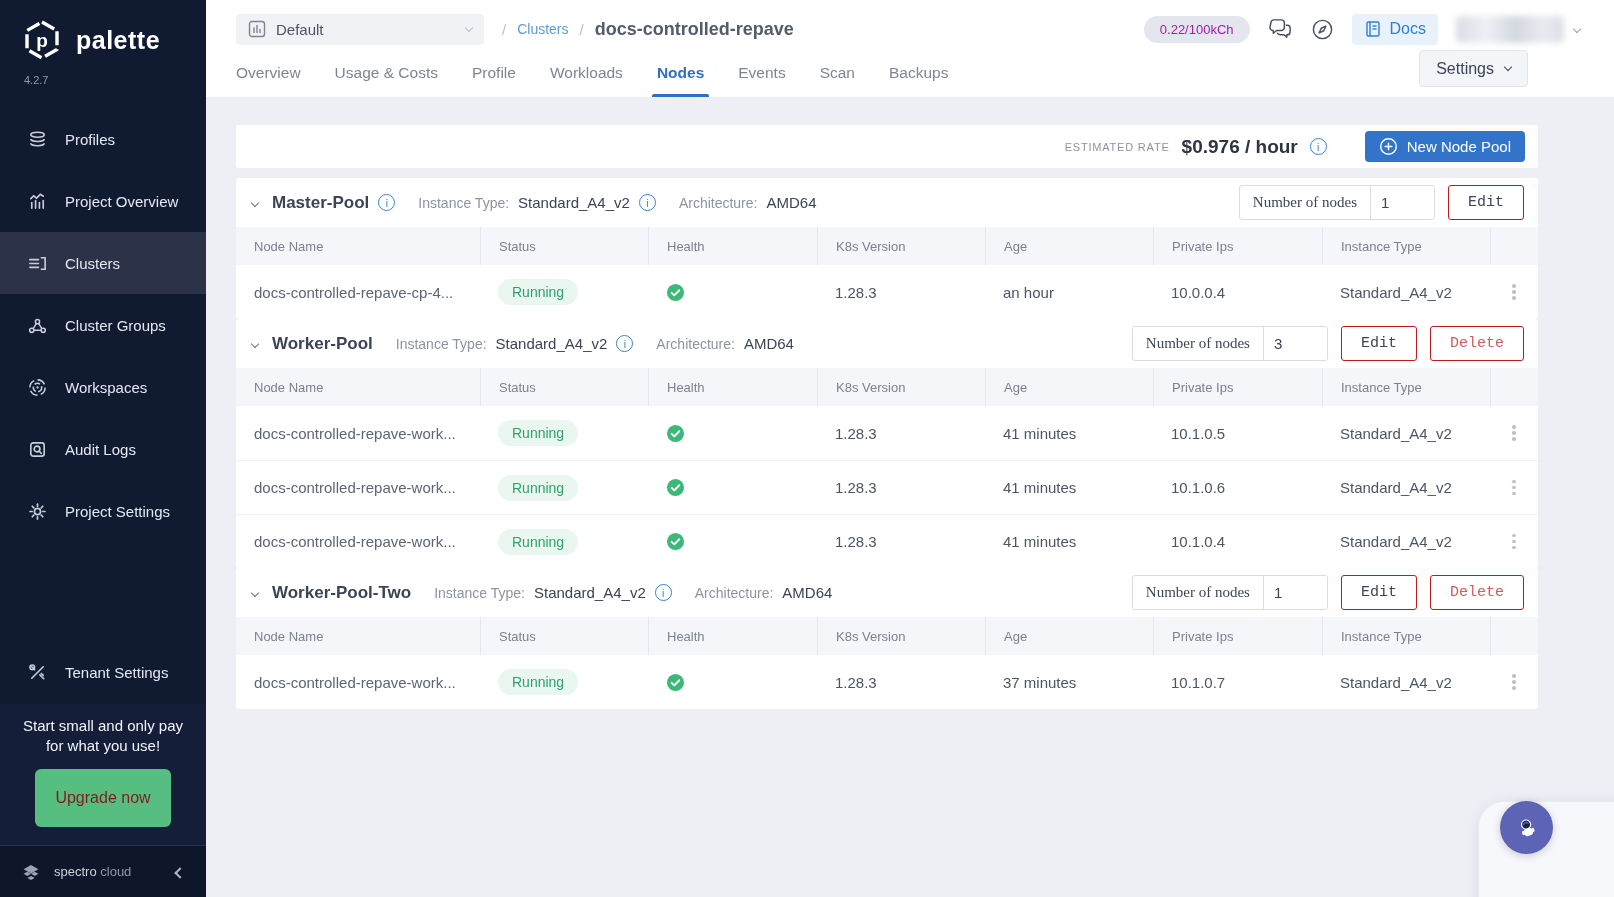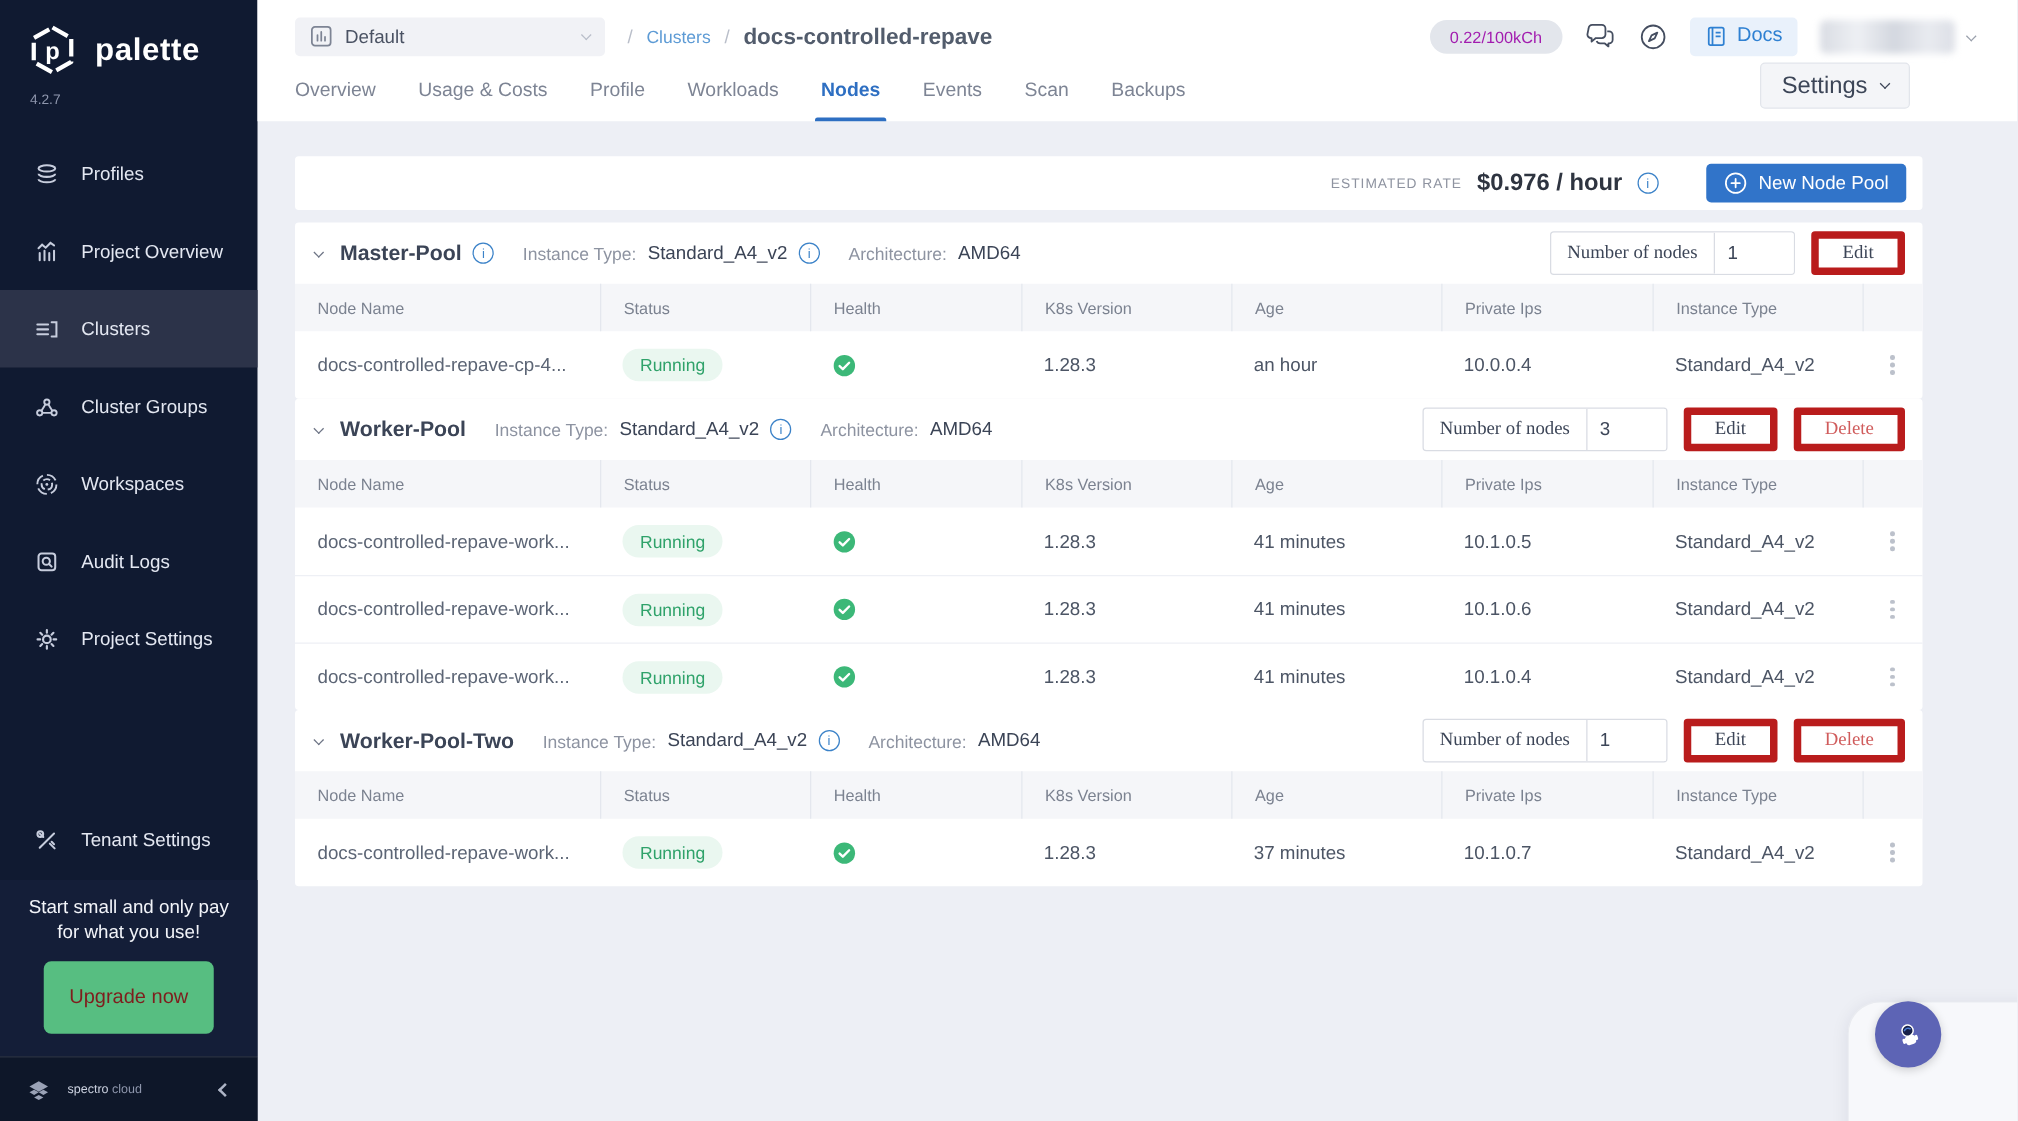--- a/index.html
+++ b/index.html
@@ -13,21 +13,21 @@
   .version { padding:12px 0 0 24px; font-size:11px; color:#8f97ad; }
   .nav { margin-top:22px; }
   .nav-item { height:62px; display:flex; align-items:center; gap:17px; padding-left:26px; font-size:15px; color:#e4e8f2; cursor:pointer; }
   .nav-item .nicon { width:22px; height:22px; color:#c7cddd; flex:none; display:flex; align-items:center; justify-content:center; }
   .nav-item.active { background:#2c3349; }
   .spacer { flex:1; }
   .promo { background:#141e38; padding:12px 14px 18px; text-align:center; }
   .promo-text { font-size:15px; line-height:1.35; color:#f2f4f9; }
   .upgrade { margin-top:13px; display:inline-block; background:#57be81; color:#7f1d1d; font-size:16px; padding:20px 20px; border-radius:6px; border:none; cursor:pointer; font-family:inherit; }
   .sfooter { border-top:1px solid rgba(255,255,255,.12); height:52px; display:flex; align-items:center; gap:10px; padding:0 18px; background:#0e1729; }
-  .sname { font-size:10px; color:#ccd2e0; }
+  .sname { font-size:13px; color:#ccd2e0; }
   .sname .lite { color:#8f97ad; }
   .collapse { margin-left:auto; color:#aeb5c6; cursor:pointer; padding:4px; }
   .chev { display:inline-block; width:8px; height:8px; border-right:2px solid currentColor; border-bottom:2px solid currentColor; transform:rotate(45deg); }
   .chev.left { transform:rotate(135deg); }
   .chev.sm { width:6px; height:6px; border-width:1.7px; }
 
   
   .topbar { position:absolute; left:206px; top:0; right:0; height:97px; background:#fff; }
   .tb-row1 { height:48px; display:flex; align-items:center; padding:10px 34px 0 30px; }
   .proj-select { width:248px; height:31px; background:#f1f2f6; border-radius:4px; display:flex; align-items:center; gap:10px; padding:0 12px; color:#4a5263; font-size:15px; cursor:pointer; }
@@ -41,42 +41,42 @@
   .icon-btn { color:#454e60; cursor:pointer; display:flex; align-items:center; }
   .docs-btn { background:#e9f1fb; border-radius:4px; height:31px; display:flex; align-items:center; gap:8px; padding:0 12px; color:#2e80d2; font-size:16px; cursor:pointer; }
   .user-menu { display:flex; align-items:center; gap:10px; cursor:pointer; }
   .user-blur { width:108px; height:27px; border-radius:5px; background:linear-gradient(90deg,#d9dce3 0%,#eef0f4 28%,#d3d7df 55%,#e9ebf0 80%,#dcdfe6 100%); filter:blur(3px); }
   .user-chev { color:#9aa0ac; }
   .tb-row2 { height:49px; display:flex; padding-left:30px; position:relative; }
   .tabs { display:flex; gap:34px; height:100%; }
   .tab { font-size:15.5px; color:#7d8494; cursor:pointer; position:relative; display:flex; align-items:center; }
   .tab.active { color:#2e6fc2; font-weight:bold; }
   .tab.active::after { content:""; position:absolute; left:-5px; right:-5px; bottom:0; height:3px; background:#2e6fc2; border-radius:2px 2px 0 0; }
-  .settings-btn { position:absolute; right:86px; top:2px; height:37px; background:#f4f5f8; border:1px solid #e2e5eb; border-radius:4px; display:flex; align-items:center; gap:11px; padding:0 16px; font-size:19px; color:#3c4557; cursor:pointer; font-family:inherit; }
+  .settings-btn { position:absolute; right:86px; top:2px; height:37px; background:#f4f5f8; border:1px solid #e2e5eb; border-radius:4px; display:flex; align-items:center; gap:11px; padding:0 16px; font-size:16px; color:#3c4557; cursor:pointer; font-family:inherit; }
   .settings-btn .chev { margin-top:-3px; }
 
   
   .main { position:absolute; left:236px; top:125px; width:1302px; }
   .ratebar { height:43px; background:#fff; border-radius:3px; display:flex; align-items:center; justify-content:flex-end; gap:12px; padding-right:13px; margin-bottom:10px; }
   .rate-label { font-size:11px; letter-spacing:.8px; color:#8e93a0; }
   .rate-value { font-size:19px; font-weight:bold; color:#2e3440; }
   .npp-btn { margin-left:26px; height:31px; background:#3174c9; color:#fff; border:none; border-radius:4px; display:flex; align-items:center; gap:9px; padding:0 14px; font-size:15px; cursor:pointer; font-family:inherit; }
 
   .pool { background:#fff; border-radius:3px; margin-bottom:0; }
   .pool-head { height:49px; display:flex; align-items:center; padding:0 14px 0 16px; gap:9px; }
   .pool-chev { color:#6d7485; margin-right:5px; margin-top:-3px; cursor:pointer; }
   .pool-title { font-size:17px; font-weight:bold; color:#3b4456; }
   .meta-label { font-size:14px; color:#8d93a1; margin-left:14px; }
   .meta-value { font-size:15px; color:#3b4456; }
   .info { width:17px; height:17px; border:1.2px solid #3b82c8; border-radius:50%; color:#3b82c8; font-size:10.5px; display:inline-flex; align-items:center; justify-content:center; cursor:pointer; flex:none; }
   .pool-actions { margin-left:auto; display:flex; align-items:center; gap:13px; }
   .nodes-group { display:flex; align-items:stretch; height:35px; border:1px solid #d9dce3; border-radius:3px; overflow:hidden; background:#fff; }
   .nodes-label { display:flex; align-items:center; padding:0 13px; font-size:15px; color:#3c4557;font-family:Liberation Serif, serif; }
   .nodes-input { width:64px; border:none; border-left:1px solid #d9dce3; padding:0 10px; font-size:15px; color:#3c4557; font-family:inherit; outline:none; }
-  .btn { height:35px; background:#fff; border:6px solid #b91c1c; border-radius:3px; padding:0 19px; font-size:15px; color:#3c4557; cursor:pointer; font-family:Liberation Serif, serif; display:flex; align-items:center; }
+  .btn { height:35px; background:#fff; border:1px solid #b91c1c; border-radius:3px; padding:0 19px; font-size:15px; color:#3c4557; cursor:pointer; font-family:Liberation Mono, monospace; display:flex; align-items:center; }
   .btn.danger { color:#d05c5c; }
 
   .grid { display:grid; grid-template-columns:244px 168px 169px 168px 168px 169px 168px 1fr; align-items:center; }
   .thead { height:38px; background:#f5f6f9; font-size:13px; color:#7b8290; }
   .thead > div { padding-left:18px; height:100%; display:flex; align-items:center; }
   .thead > div + div { border-left:1px solid #e4e7ee; }
   .trow { height:54px; font-size:15px; color:#4c5565; }
   .trow + .trow { border-top:1px solid #eef0f5; }
   .trow > div { padding-left:18px; display:flex; align-items:center; }
   .cell-name { color:#5c6575; }

